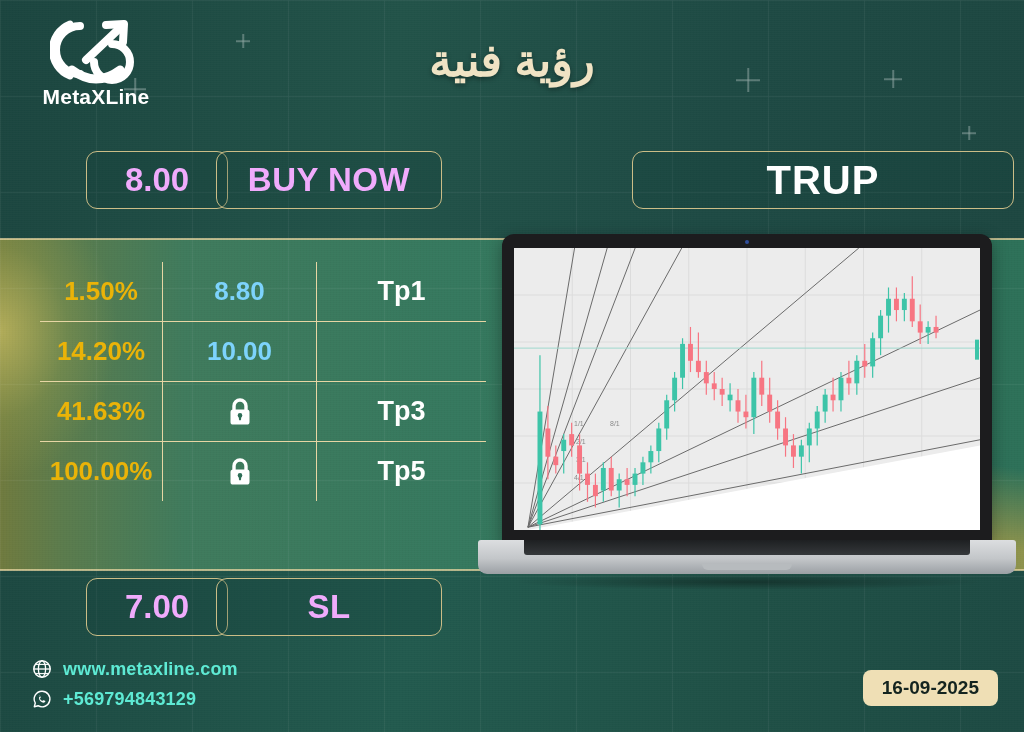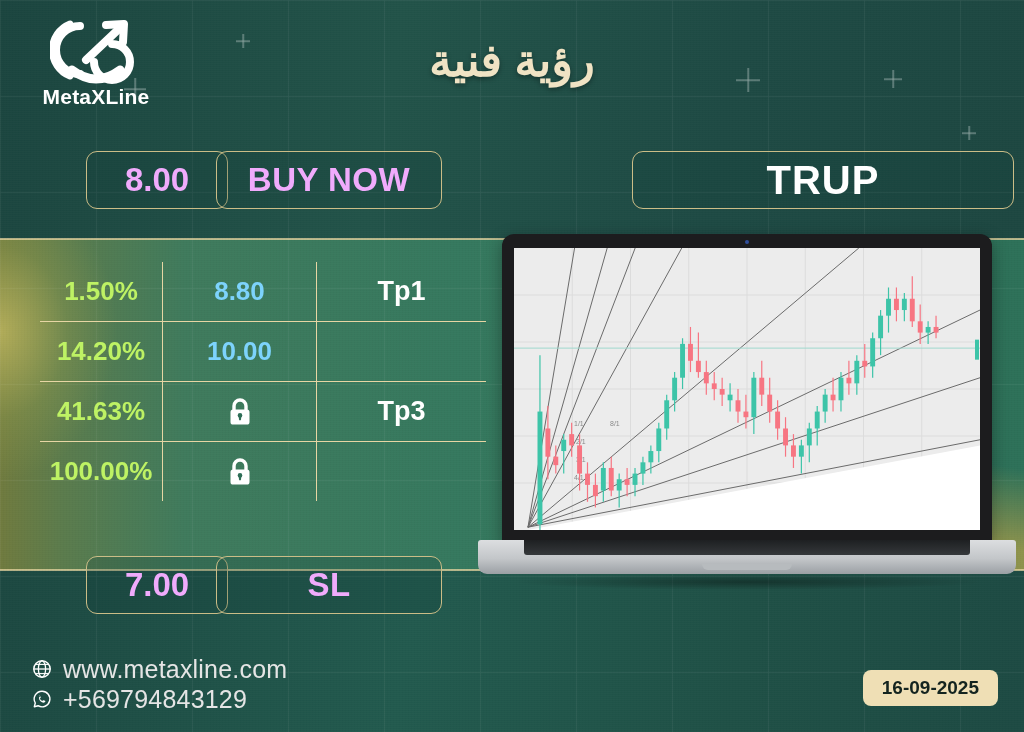--- a/index.html
+++ b/index.html
@@ -47,31 +47,31 @@
 
   
   .pill-row{position:absolute;display:flex;align-items:stretch;}
   .pill{border:1.6px solid #cbbd87;border-radius:11px;display:flex;align-items:center;justify-content:center;
     color:#f0abfc;font-weight:bold;background:rgba(18,60,54,.22);}
   .pill-val{width:140px;height:56px;font-size:33px;}
   .pill-lbl{height:56px;font-size:33px;letter-spacing:.5px;}
 
   #buy-row{left:86px;top:151px;}
   #buy-row .pill-lbl{width:224px;margin-left:-12px;}
-  #sl-row{left:86px;top:556px;}
+  #sl-row{left:86px;top:578px;}
   #sl-row .pill-lbl{width:224px;margin-left:-12px;}
   #ticker-box{position:absolute;left:592px;top:151px;width:380px;height:56px;
     border:1.6px solid #cbbd87;border-radius:11px;display:flex;align-items:center;justify-content:center;
     color:#fff;font-size:40px;font-weight:bold;letter-spacing:1px;background:rgba(18,60,54,.18);margin-left:40px;}
 
   
   .tp-table{position:absolute;left:40px;top:262px;width:446px;}
   .tp-row{display:flex;align-items:center;height:59px;border-bottom:1.6px solid #e7d6a4;position:relative;}
   .tp-row:last-child{border-bottom:none;}
-  .tp-pct{width:122px;text-align:center;color:#bef264;font-size:26px;font-weight:bold;}
+  .tp-pct{width:122px;text-align:center;color:#eab308;font-size:26px;font-weight:bold;}
   .tp-price{width:153px;text-align:center;color:#7dd3fc;font-size:26px;font-weight:bold;
     border-left:1.6px solid #e7d6a4;border-right:1.6px solid #e7d6a4;align-self:stretch;
     display:flex;align-items:center;justify-content:center;}
   .tp-name{flex:1;text-align:center;color:#fff;font-size:27px;font-weight:bold;}
   .lock{display:inline-block;}
 
   
   .laptop{position:absolute;left:478px;top:234px;width:538px;height:368px;}
   .lid{position:absolute;left:24px;top:0;width:490px;height:310px;background:#1c1c1e;
     border-radius:12px 12px 3px 3px;box-shadow:0 5px 16px rgba(0,0,0,.35);}
@@ -81,21 +81,21 @@
     background:linear-gradient(180deg,#dcdee0 0%,#c3c6c9 55%,#9ba0a4 100%);
     border-radius:3px 3px 9px 9px;}
   .deck{position:absolute;left:46px;top:306px;width:446px;height:15px;
     background:linear-gradient(180deg,#1e2022 0%,#35383b 100%);border-radius:0 0 3px 3px;}
   .notch{position:absolute;left:50%;top:330px;width:90px;height:6px;margin-left:-45px;
     background:#b7bbbe;border-radius:0 0 7px 7px;}
   .shadow{position:absolute;left:40px;top:340px;width:460px;height:16px;
     background:radial-gradient(ellipse at center,rgba(0,0,0,.35) 0%,rgba(0,0,0,0) 72%);}
 
   
-  .contact{position:absolute;left:32px;top:654px;color:#e5e5e5;font-size:25px;}
+  .contact{position:absolute;left:32px;top:654px;color:#5eead4;font-size:18px;font-weight:bold;}
   .contact .line{display:flex;align-items:center;height:30px;}
   .contact .line span.txt{margin-left:11px;letter-spacing:.2px;}
   .date-badge{position:absolute;right:26px;top:670px;background:#efdfb5;color:#14241f;
     font-size:19px;font-weight:bold;padding:7px 19px;border-radius:8px;}
 </style>
 </head>
 <body>
 
 <div class="poster">
 
@@ -162,20 +162,21 @@
       <div class="tp-row">
         <div class="tp-pct">100.00%</div>
         <div class="tp-price">
           <svg class="lock" width="26" height="30" viewBox="0 0 26 30">
             <path d="M7 13V9a6 6 0 0 1 12 0v4" fill="none" stroke="#fff" stroke-width="3.4" stroke-linecap="round"></path>
             <rect x="3.5" y="12.5" width="19" height="15" rx="2.6" fill="#fff"></rect>
             <circle cx="13" cy="18.4" r="2.3" fill="#2e6e57"></circle>
             <rect x="11.9" y="18.8" width="2.2" height="4.6" rx="1.1" fill="#2e6e57"></rect>
           </svg>
         </div>
+        <div class="tp-name">Tp5</div>
       </div>
     </div>
 
   <div class="pill-row" id="sl-row">
     <div class="pill pill-val">7.00</div>
     <div class="pill pill-lbl">SL</div>
   </div>
 
   <div class="laptop">
     <div class="lid">

